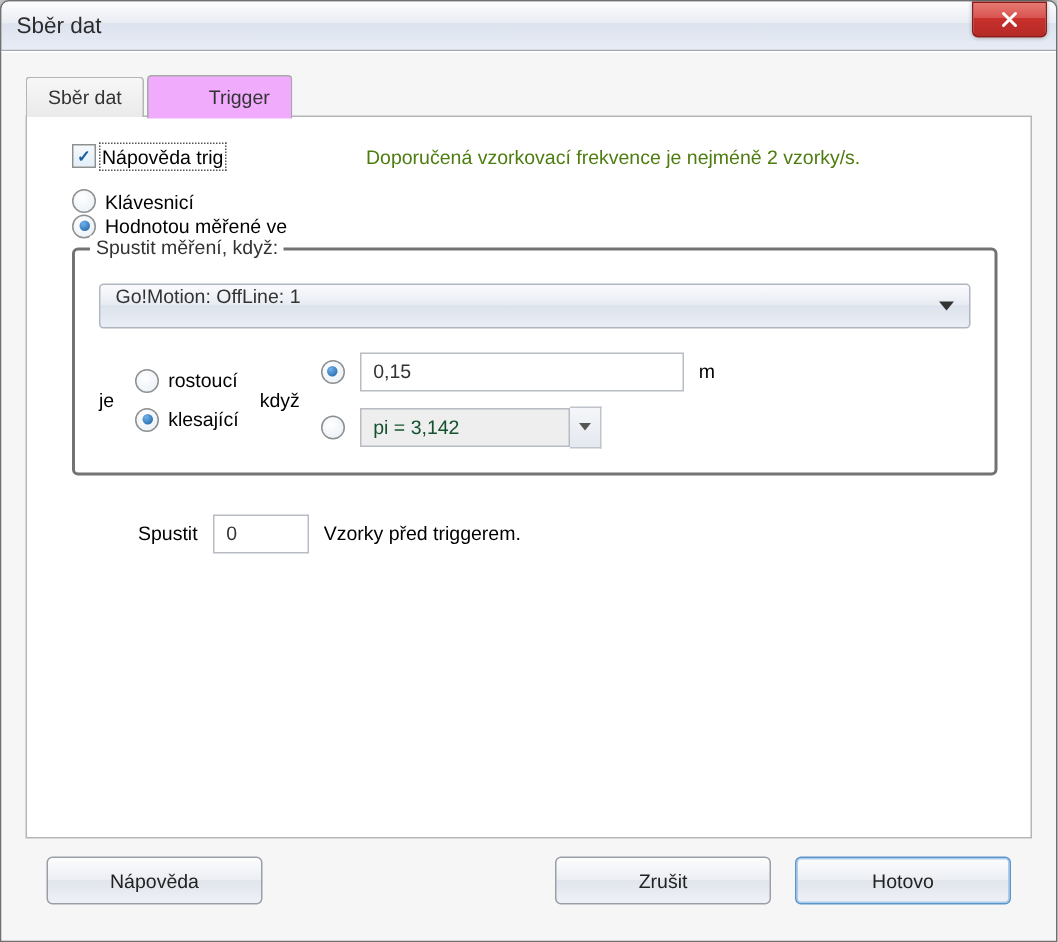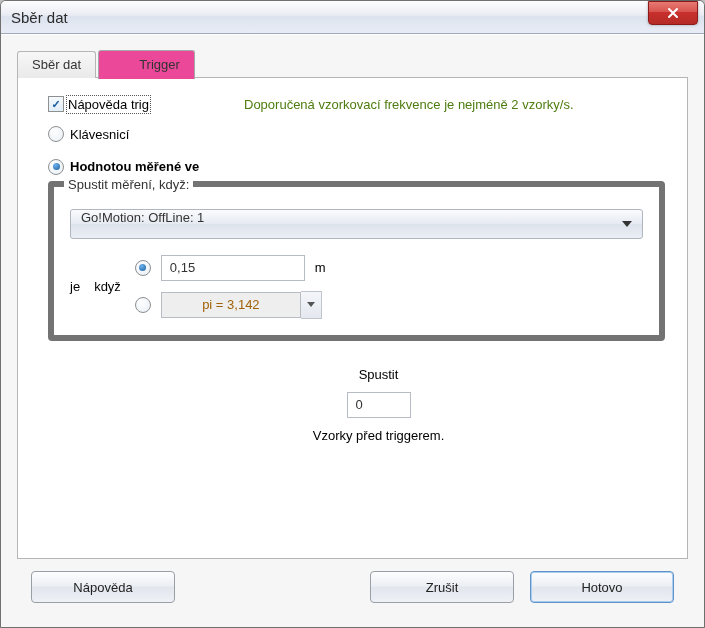--- a/index.html
+++ b/index.html
@@ -73,21 +73,21 @@
     padding: 5px 14px 6px 14px;
     border: 1px solid #b5b5b5;
     background: linear-gradient(to bottom,#f7f7f7,#eaeaea);
     border-bottom: none;
     border-radius: 3px 3px 0 0;
     margin-right: 2px;
     color: #333;
     position: relative;
   }
   .tab.active {
-    background: #ec4899;
+    background: #f0abfc;
     border-color: #a8a8a8;
     z-index: 3;
     top: 1px;
     padding-top: 6px;
     padding-bottom: 7px;
     padding-left: 40px;
   }
   .tabpage {
     border: 1px solid #b5b5b5;
     background: #ffffff;
@@ -125,21 +125,21 @@
     border: 1px solid #8e8f8f;
     background: radial-gradient(circle at 40% 35%, #ffffff, #e6eef6);
     display: flex; align-items: center; justify-content: center;
   }
   .radio.checked .dot::after {
     content: "";
     width: 7px; height: 7px; border-radius: 50%;
     background: radial-gradient(circle at 35% 30%, #6fb2ec, #1a5ea0);
   }
   .groupbox {
-    border: 6px solid #737373;
+    border: 2px solid #737373;
     border-radius: 4px;
     padding: 14px 16px 16px 16px;
     margin-top: 8px;
     position: relative;
   }
   .groupbox > legend, .legend-like {
     position: absolute;
     top: -10px;
     left: 10px;
     background: #ffffff;
@@ -168,21 +168,21 @@
   .textbox {
     height: 26px;
     border: 1px solid #b7bcc4;
     background: #ffffff;
     padding: 0 8px;
     display: inline-flex;
     align-items: center;
     color: #333;
     box-sizing: border-box;
   }
-  .textbox.disabled { background:#eeeeee; color:#a16207;justify-content:center; }
+  .textbox.disabled { background:#eeeeee; color:#14532d; }
   .combo-drop {
     display:inline-flex; align-items:center;
   }
   .combo-drop .dd-btn {
     width: 20px; height: 26px;
     border: 1px solid #c0c4cc; border-left: none;
     background: linear-gradient(to bottom,#f4f6f9,#e4e8ef);
     display:flex; align-items:center; justify-content:center;
   }
   .combo-drop .dd-btn .tri {
@@ -204,21 +204,20 @@
   .top-row {
     display:flex; align-items:flex-start; gap: 26px;
   }
   .top-row .left-col { display:flex; flex-direction:column; gap: 14px; min-width:170px;}
   .spustit-row {
     margin-top: 26px;
     display:flex;
     align-items:center;
     gap: 10px;
     margin-left: 44px;
-    flex-direction: column;
   }
   
   .button-bar {
     display: flex;
     gap: 16px;
     padding: 12px 14px 14px 14px;
   }
   .button-bar .spacer { flex:1; }
   .btn {
     min-width: 110px;
@@ -271,47 +270,57 @@
 
           <label class="radio">
             <span class="dot"></span>
             <span>Klávesnicí</span>
           </label>
         </div>
 
         <div class="hint">Doporučená vzorkovací frekvence je nejméně 2 vzorky/s.</div>
       </div>
 
-      <div style="margin-top:16px;font-weight:bold;">
+      <div style="">
         <label class="radio checked">
           <span class="dot"></span>
           <span>Hodnotou měřené ve</span>
         </label>
       </div>
 
       <div class="groupbox" style="margin-top:6px;">
         <span class="legend-like">Spustit měření, když:</span>
 
         <div class="dropdown">
           <span>Go!Motion: OffLine: 1</span>
           <span class="arrow"></span>
         </div>
 
         <div class="je-row">
           <span>je</span>
 
+          <div class="je-col">
+            <label class="radio">
+              <span class="dot"></span>
+              <span>rostoucí</span>
+            </label>
+            <label class="radio checked">
+              <span class="dot"></span>
+              <span>klesající</span>
+            </label>
+          </div>
 
           <span>když</span>
 
           <div class="je-col" style="gap:10px;">
             <div style="display:flex; align-items:center; gap:10px;">
               <label class="radio checked">
                 <span class="dot"></span>
               </label>
-              <span class="textbox" style="width:144px;">
+              <span class="textbox" style="width:216px;">
                 <span>0,15</span>
               </span>
               <span>m</span>
             </div>
             <div style="display:flex; align-items:center; gap:10px;">
               <label class="radio">
                 <span class="dot"></span>
               </label>
               <span class="combo-drop">
                 <span class="textbox disabled" style="width:140px;">

